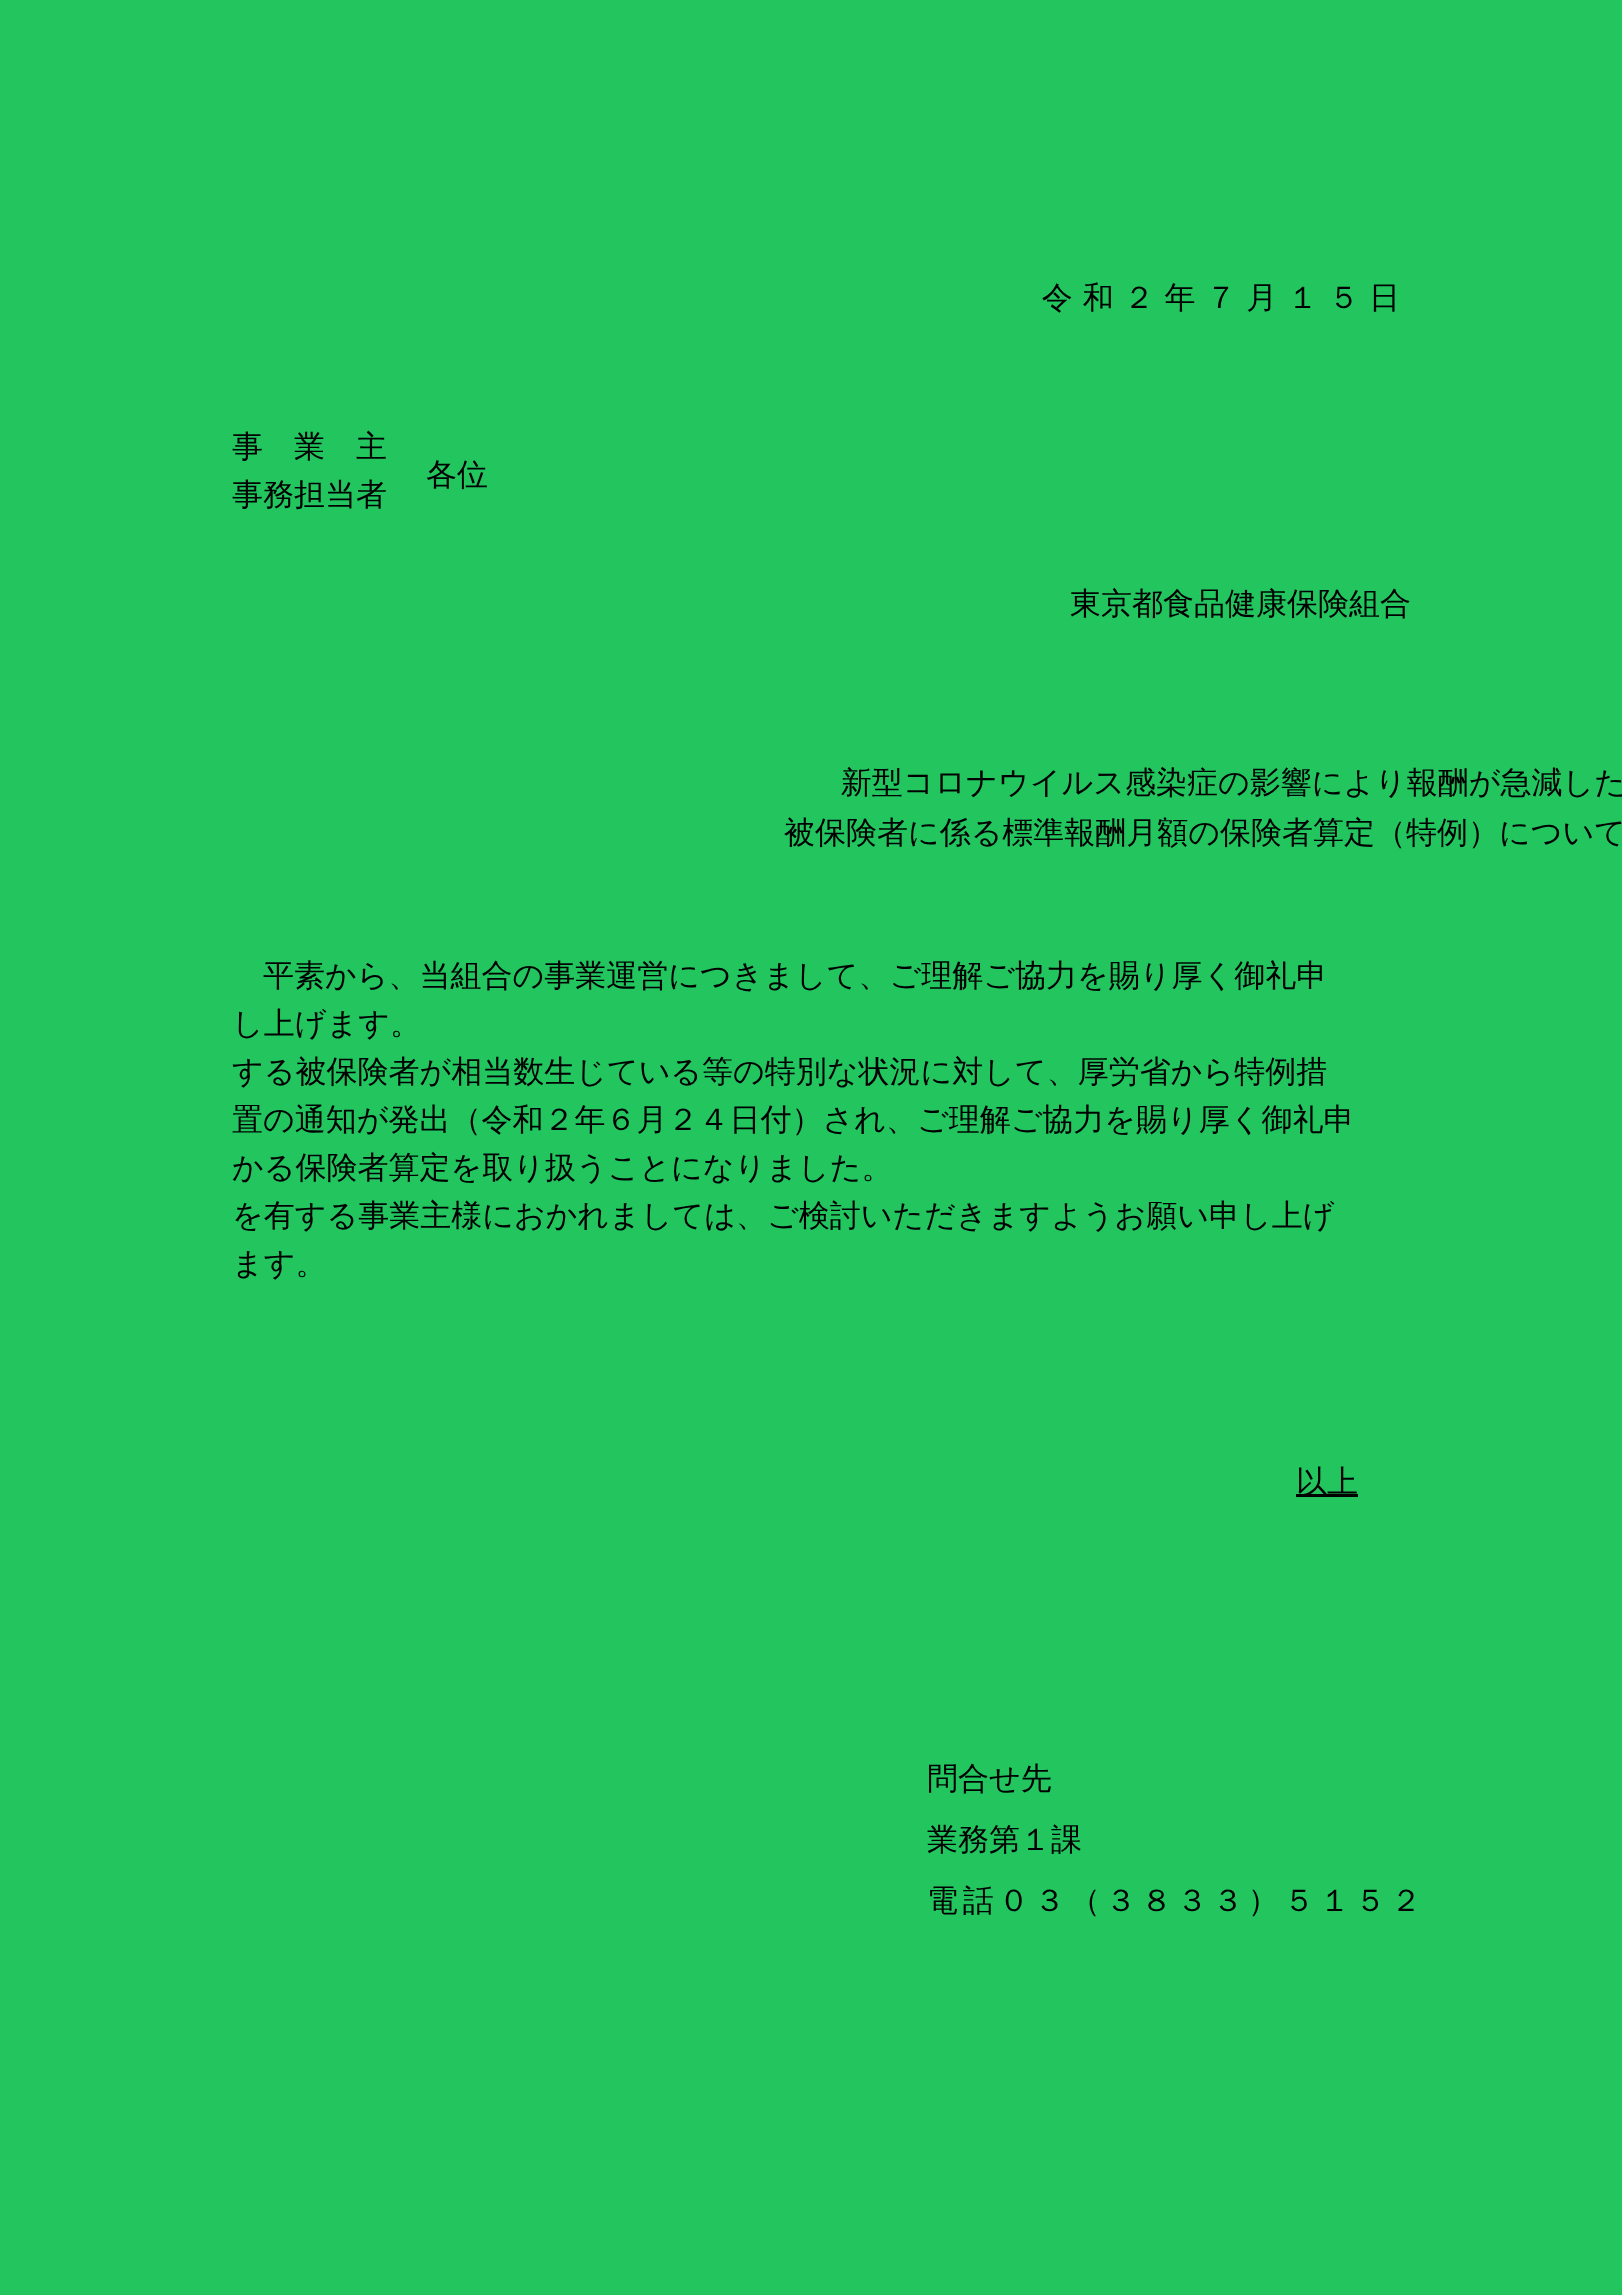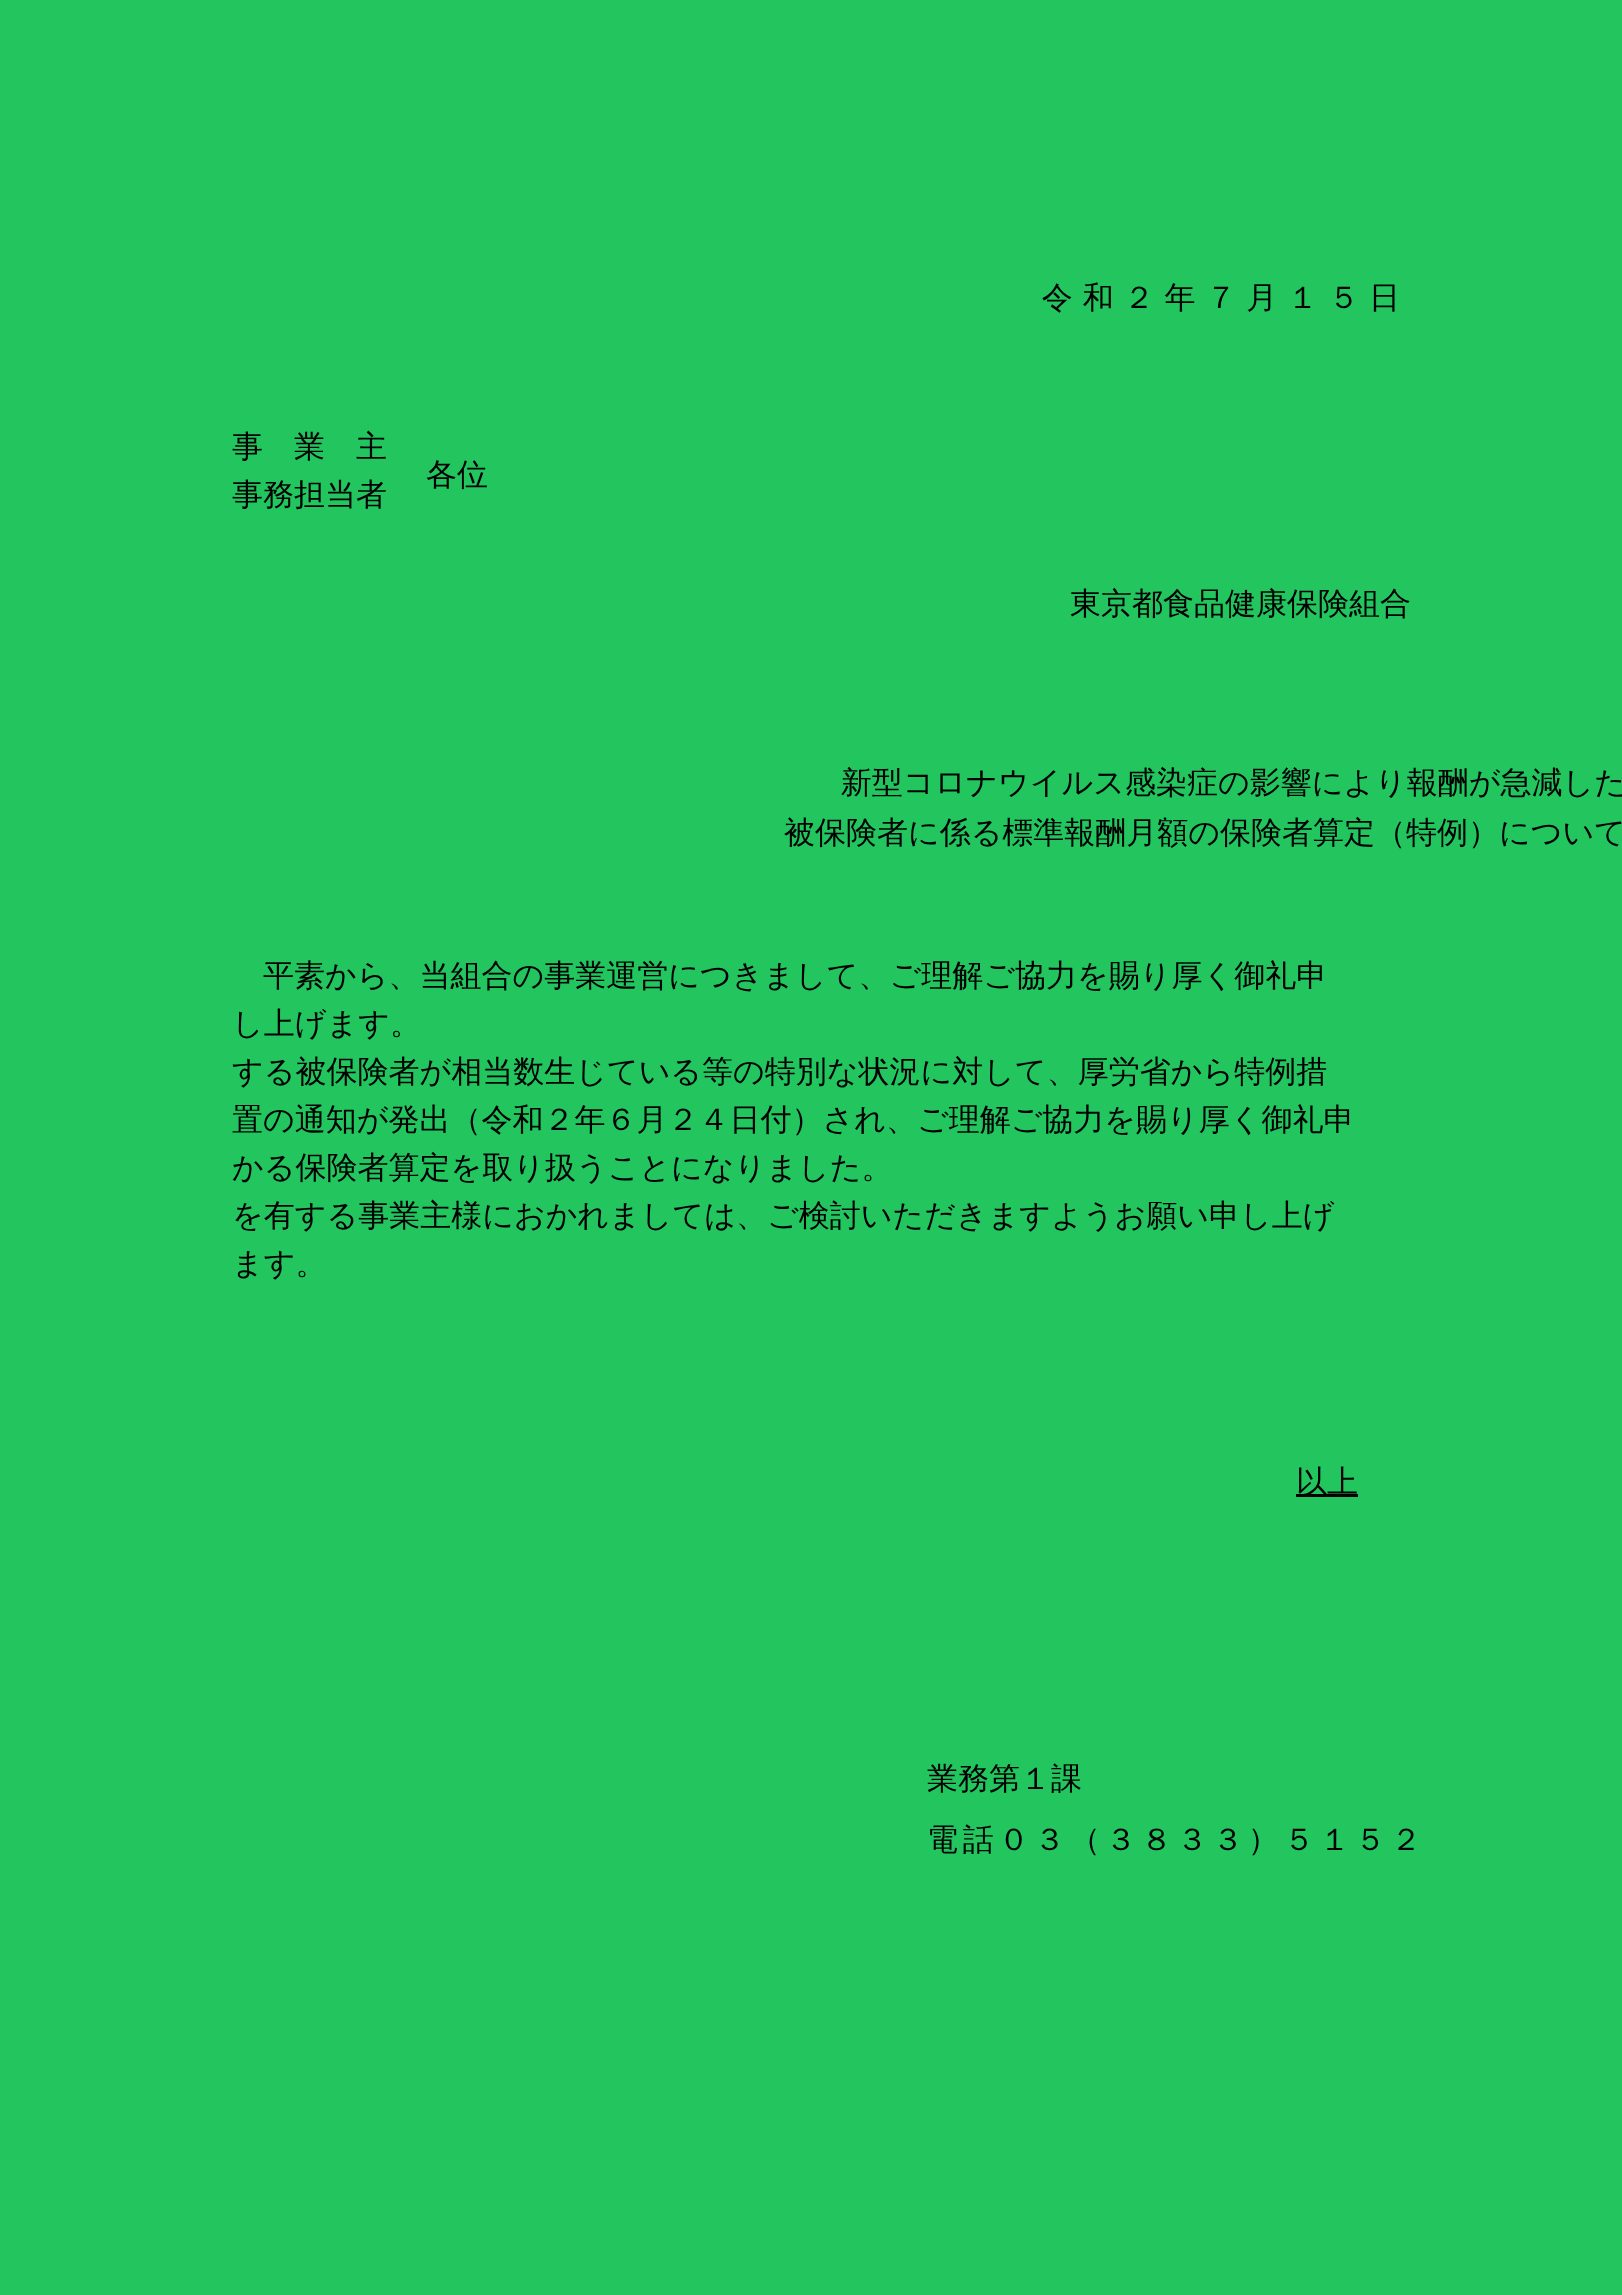--- a/index.html
+++ b/index.html
@@ -114,18 +114,19 @@
     <div class="line">する被保険者が相当数生じている等の特別な状況に対して、厚労省から特例措</div>
     <div class="line">置の通知が発出（令和２年６月２４日付）され、ご理解ご協力を賜り厚く御礼申</div>
     <div class="line">かる保険者算定を取り扱うことになりました。</div>
     <div class="line">を有する事業主様におかれましては、ご検討いただきますようお願い申し上げ</div>
     <div class="line">ます。</div>
   </div>
 
   <div class="closing-line line">以上</div>
 
   <div class="contact-block">
+    <div class="line">問合せ先</div>
     <div class="line">業務第１課</div>
     <div class="line contact-phone">電話０３（３８３３）５１５２</div>
   </div>
 
 </div>
 
 
 </body></html>

